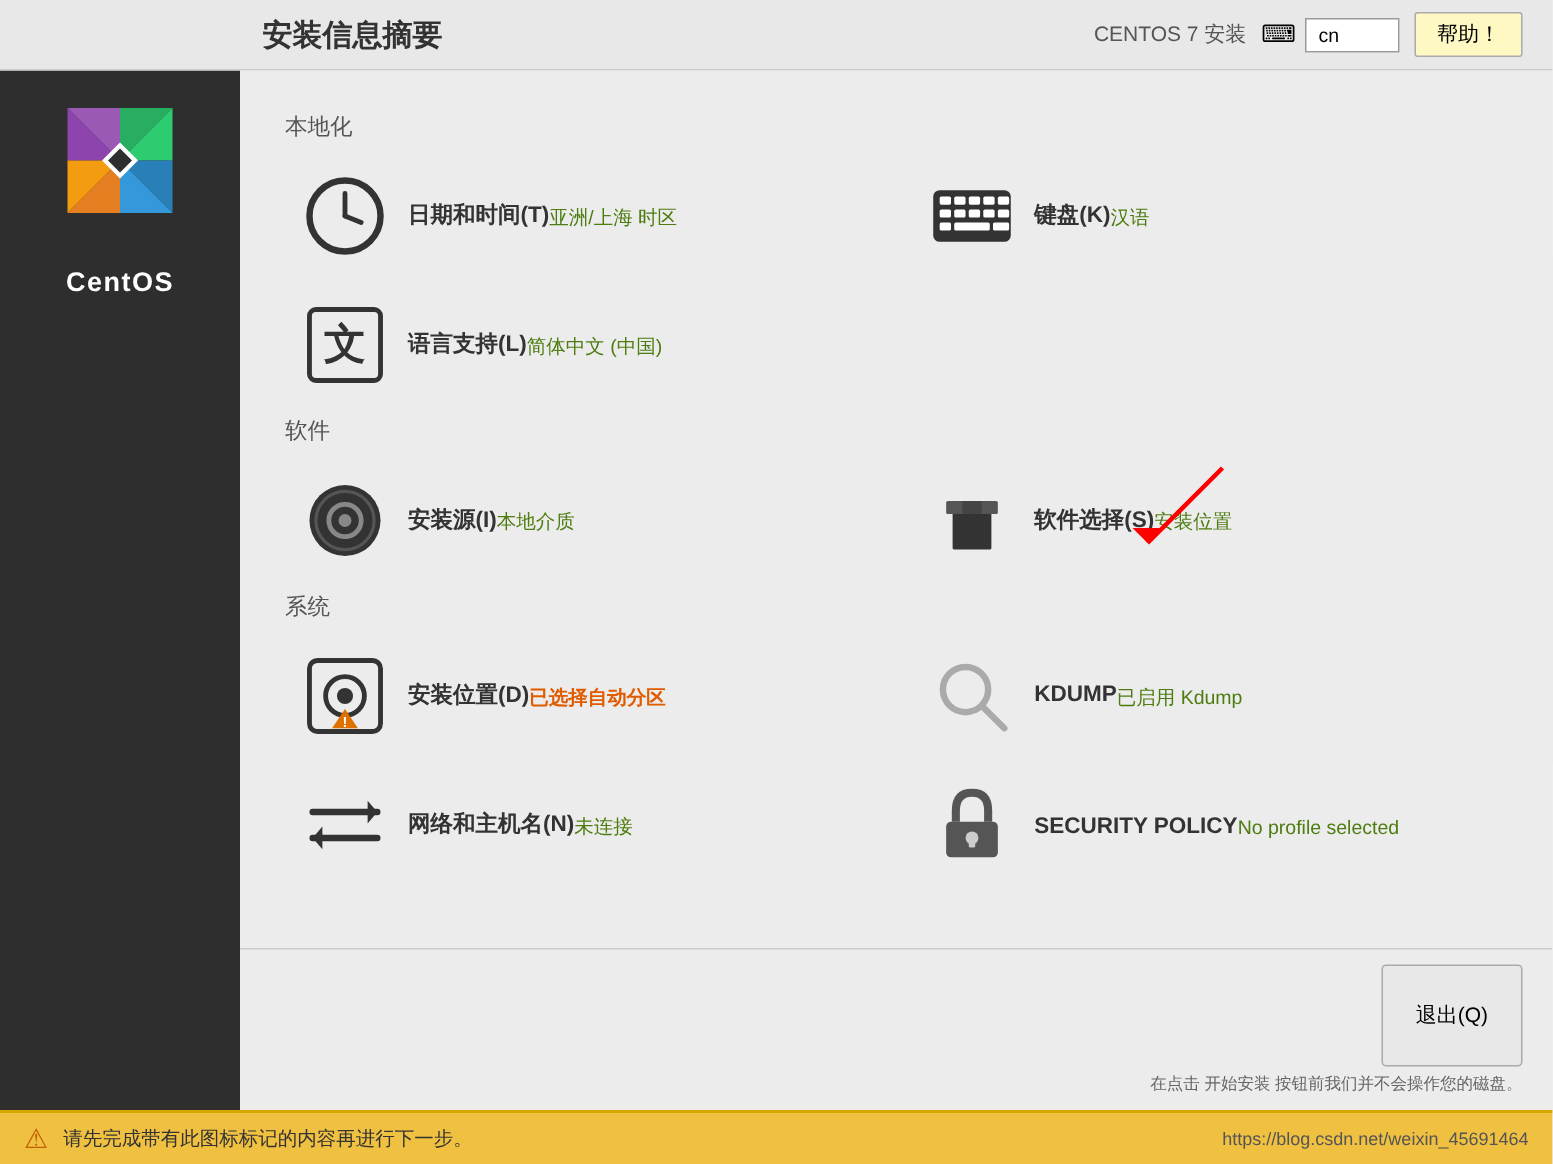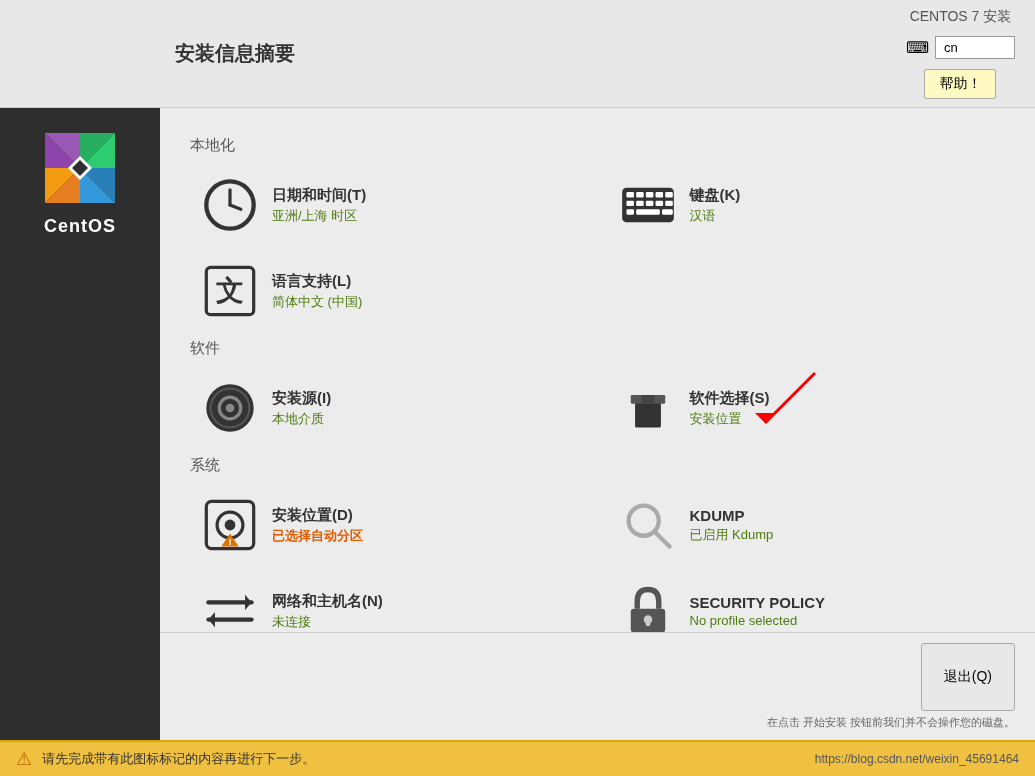--- a/index.html
+++ b/index.html
@@ -22,20 +22,21 @@
     }
 
     
     .sidebar {
       width: 160px;
       background: #2e2e2e;
       display: flex;
       flex-direction: column;
       align-items: center;
       padding-top: 20px;
+      gap: 23px;
     }
     .centos-logo {
       width: 80px;
       height: 80px;
       margin-bottom: 8px;
     }
     .centos-name {
       color: white;
       font-size: 18px;
       font-weight: bold;
@@ -72,21 +73,21 @@
       width: 56px;
       height: 56px;
       flex-shrink: 0;
       display: flex;
       align-items: center;
       justify-content: center;
     }
 
     .item-text {
       display: flex;
-      flex-direction: column;
+      flex-direction: row;
     }
     .item-title {
       font-size: 15px;
       font-weight: bold;
       color: #333;
     }
     .item-subtitle {
       font-size: 13px;
       color: #4d7c0f;
       margin-top: 2px;
@@ -111,35 +112,34 @@
       display: flex;
       align-items: center;
       background: #e8e8e8;
       border-bottom: 1px solid #ccc;
       padding: 8px 20px;
     }
     .header-right {
       display: flex;
       align-items: center;
       gap: 10px;
-      flex-direction: column;
     }
   </style>
 </head>
 <body>
 
 <div style="display:flex; flex-direction:column; height:776px;">
 
   <div class="top-header">
     <span style="font-size:20px;font-weight:bold;color:#333;flex:1;padding-left:155px;">安装信息摘要</span>
     <div class="header-right">
       <span style="font-size:14px;color:#555;">CENTOS 7 安装</span>
       <div style="display:flex;align-items:center;gap:6px;">
         <span style="font-size:16px;">⌨</span>
-        <input type="text" style="border: 1px solid rgb(153, 153, 153); padding: 3px 8px; font-size: 13px; width: 80px; background: white;" value="cn">
+        <input type="text" style="border: 1px solid rgb(153, 153, 153); padding: 3px 8px; font-size: 13px; width: 63px; background: white;" value="cn">
       </div>
       <button class="help-btn">帮助！</button>
     </div>
   </div>
 
   <div style="display:flex;flex:1;overflow:hidden;">
 
     <div class="sidebar">
 
       <svg class="centos-logo" viewBox="0 0 80 80" xmlns="http://www.w3.org/2000/svg">

